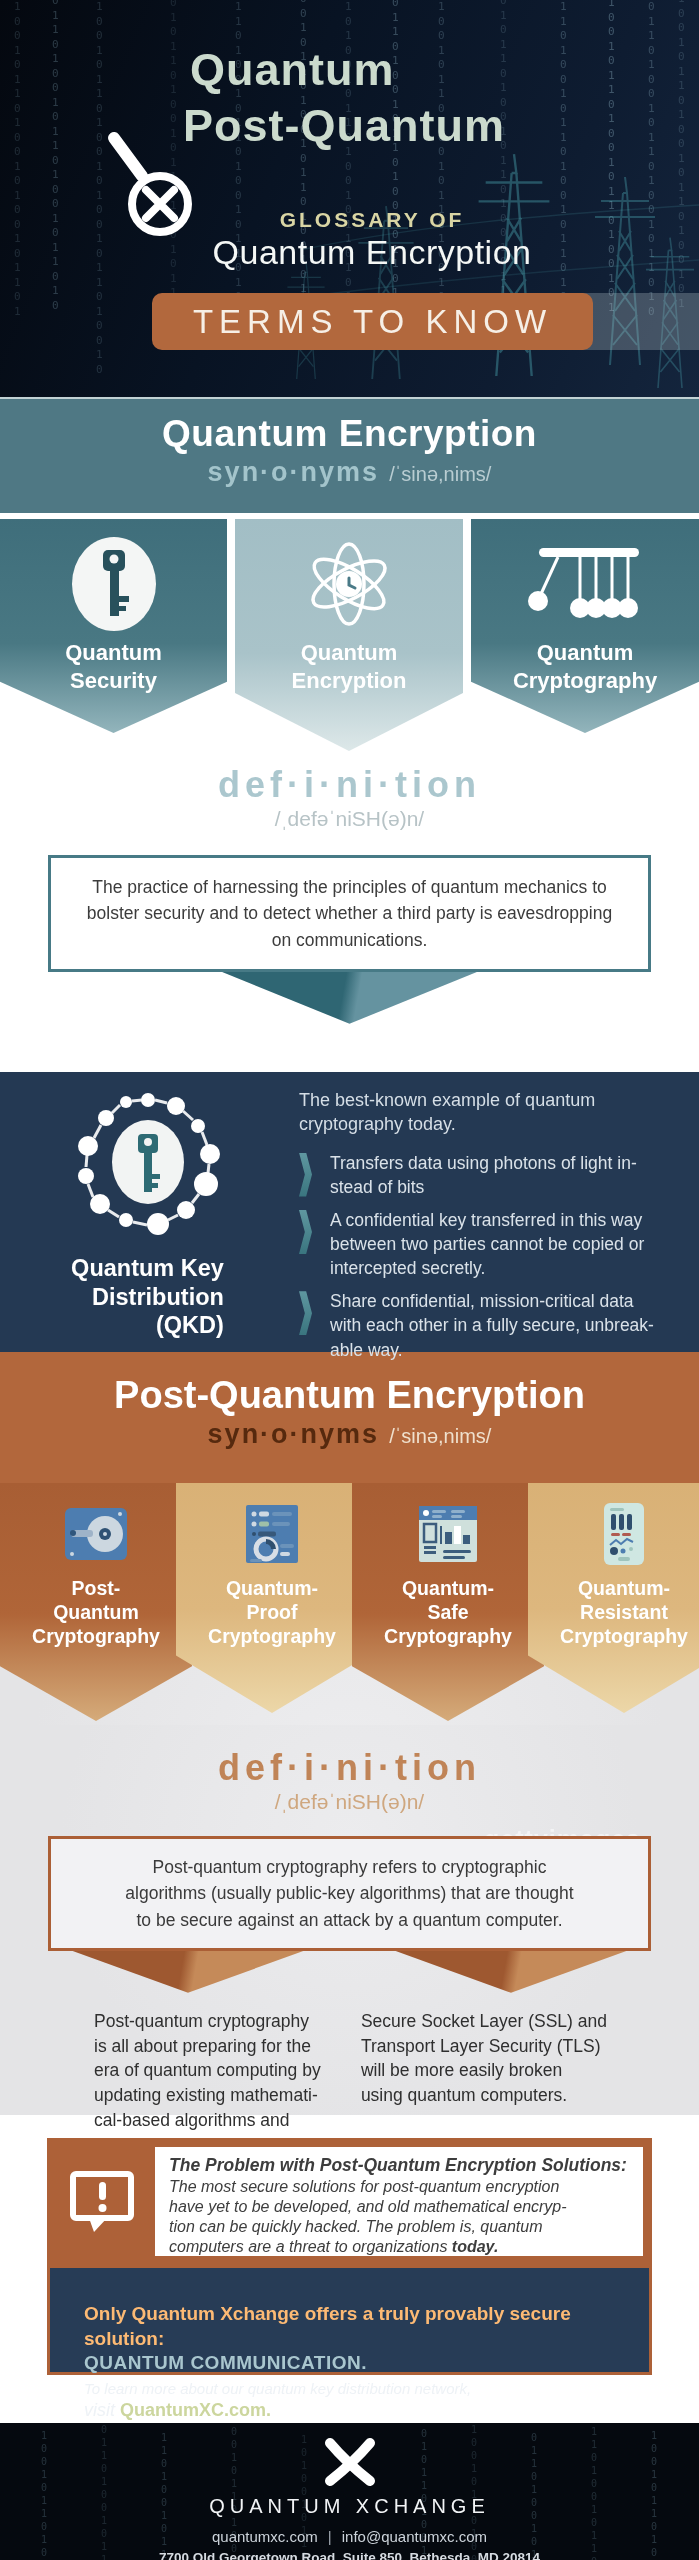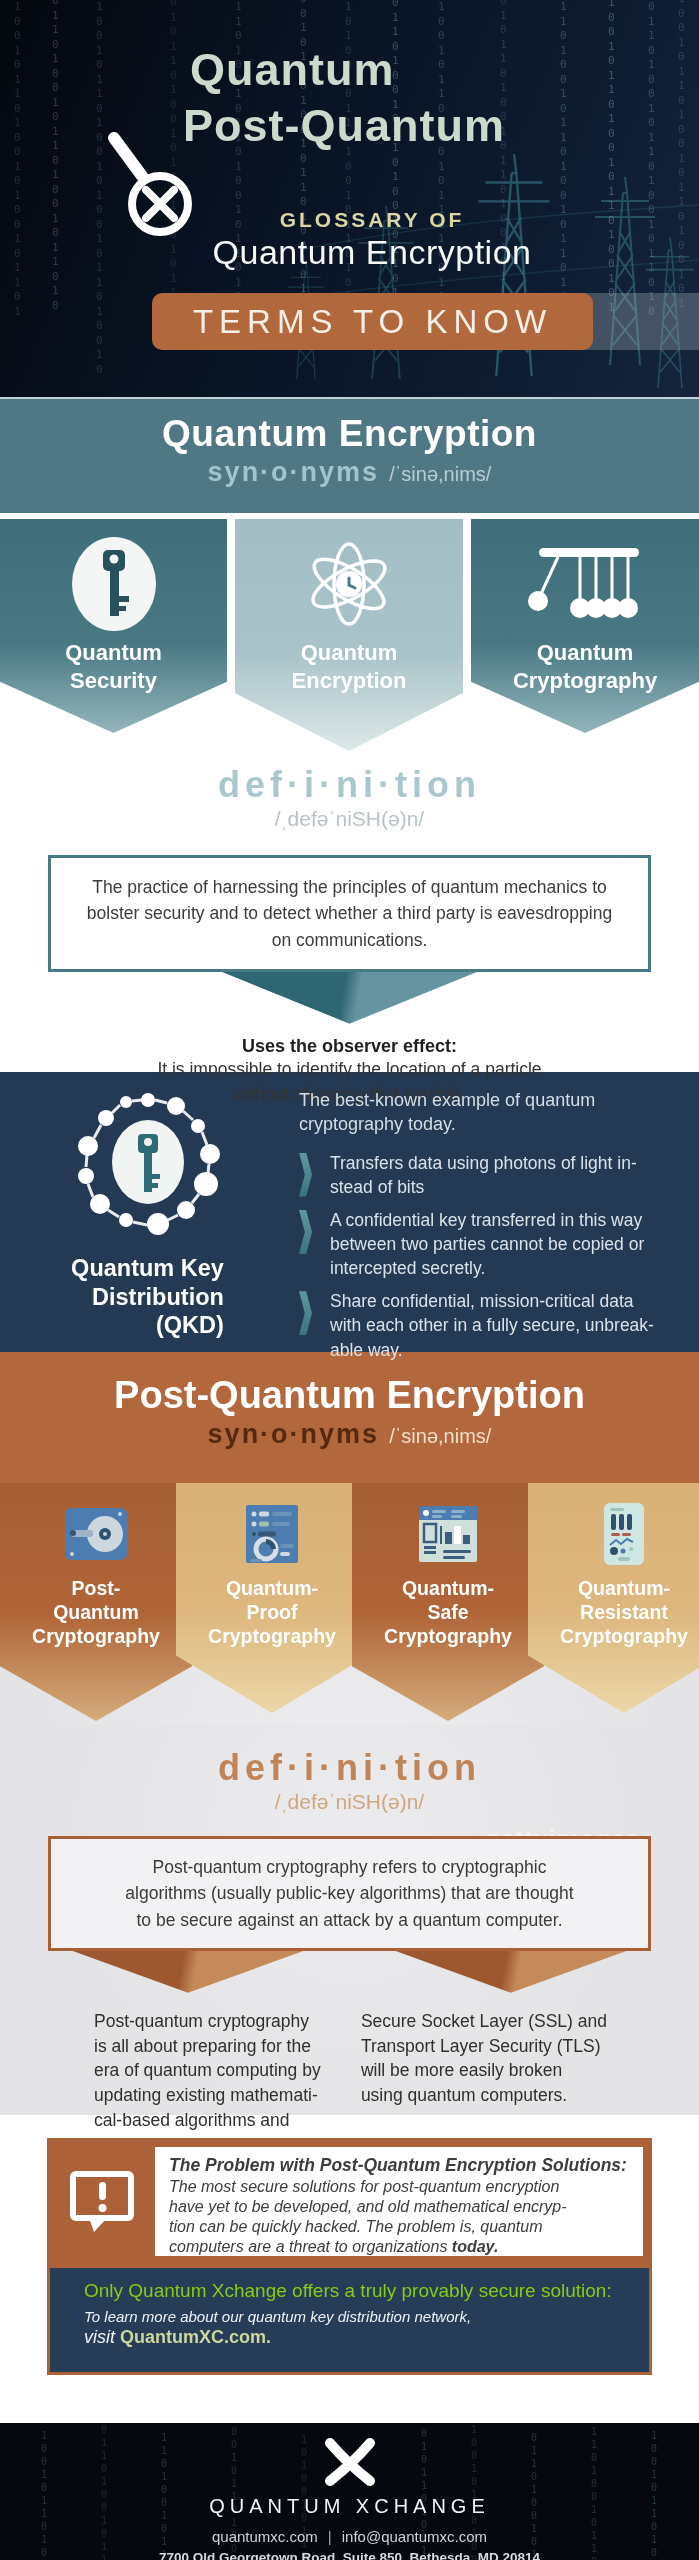--- a/index.html
+++ b/index.html
@@ -121,21 +121,21 @@
   .s-problem { width:100%; height:285px; background:#ffffff; }
   .problem-box { position:relative; margin:23px 47px 0; height:127px; background:#ad6138; }
   .problem-panel { position:absolute; left:108px; top:9px; right:9px; bottom:9px;
     background:#ffffff; padding:8px 14px 0; text-align:left; }
   .problem-title { font-size:17.5px; font-weight:bold; font-style:italic; color:#3d3d3d; line-height:1.25; }
   .problem-body { font-size:16px; font-style:italic; color:#3d3d3d; line-height:1.25; }
   .problem-body b { font-style:italic; }
   .bubble { position:absolute; left:22px; top:32px; }
   .solution-box { margin:0 47px; height:110px; background:#273c56; border:3px solid #ad6138;
     padding:11px 0 0 34px; text-align:left; }
-  .sol-l1 { font-size:19px; font-weight:normal; color:#84cc16; line-height:1.3; }
+  .sol-l1 { font-size:19px; font-weight:bold; color:#fdba74; line-height:1.3;margin-top:23px; }
   .sol-l2 { font-size:19px; font-weight:bold; color:#a9c6ce; letter-spacing:0.5px; line-height:1.3; }
   .sol-l3 { font-size:15px; font-style:italic; color:#eef2f6; line-height:1.3; margin-top:3px; }
   .sol-l4 { font-size:18px; font-style:italic; color:#eef2f6; line-height:1.3; }
   .sol-link { font-weight:bold; font-style:normal; color:#ccd69e; cursor:pointer; }
 
   
   .s-footer { position:relative; width:100%; height:160px; background:#05090f;
     text-align:center; overflow:hidden; }
   .f-content { position:relative; }
   .f-brand { margin-top:4px; font-size:20px; letter-spacing:5px; color:#f2f4f6; }
@@ -264,25 +264,20 @@
     </div>
   </div>
 
   <div class="s-qdef">
     <div class="def-word">def·i·ni·tion</div>
     <div class="def-pron">/ˌdefəˈniSH(ə)n/</div>
     <div class="qdef-box pre">The practice of harnessing the principles of quantum mechanics to
 bolster security and to detect whether a third party is eavesdropping
 on communications.</div>
     <div class="big-chevron"></div>
-    <div class="observer">
-      <div class="observer-title">Uses the observer effect:</div>
-      <div class="observer-text pre">It is impossible to identify the location of a particle
-without changing that particle.</div>
-    </div>
   </div>
 
   <div class="s-qkd">
     <div class="qkd-left">
       <svg width="160" height="158" viewBox="0 0 160 158">
         <g fill="#ffffff">
           <circle cx="80" cy="12" r="7"></circle>
             <circle cx="108" cy="18" r="9"></circle>
             <circle cx="130" cy="38" r="7"></circle>
           <circle cx="142" cy="66" r="10"></circle>
@@ -481,20 +476,21 @@
       <div class="problem-panel">
         <div class="problem-title">The Problem with Post-Quantum Encryption Solutions:</div>
         <div class="problem-body"><span class="pre">The most secure solutions for post-quantum encryption
 have yet to be developed, and old mathematical encryp-
 tion can be quickly hacked. The problem is, quantum
 computers are a threat to organizations</span> <b>today.</b></div>
       </div>
     </div>
     <div class="solution-box">
       <div class="sol-l1">Only Quantum Xchange offers a truly provably secure solution:</div>
+      <div class="sol-l2">QUANTUM COMMUNICATION.</div>
       <div class="sol-l3">To learn more about our quantum key distribution network,</div>
       <div class="sol-l4"><span>visit</span> <span class="sol-link">QuantumXC.com.</span></div>
     </div>
   </div>
 
   <div class="s-footer">
     <div>
         <div class="bincol" style="left: 40px; top: 6px; opacity: 0.3;">100101101001</div>
         <div class="bincol" style="left: 100px; top: 0px; opacity: 0.22;">011010010110</div>
         <div class="bincol" style="left: 160px; top: 8px; opacity: 0.3;">110100101101</div>

